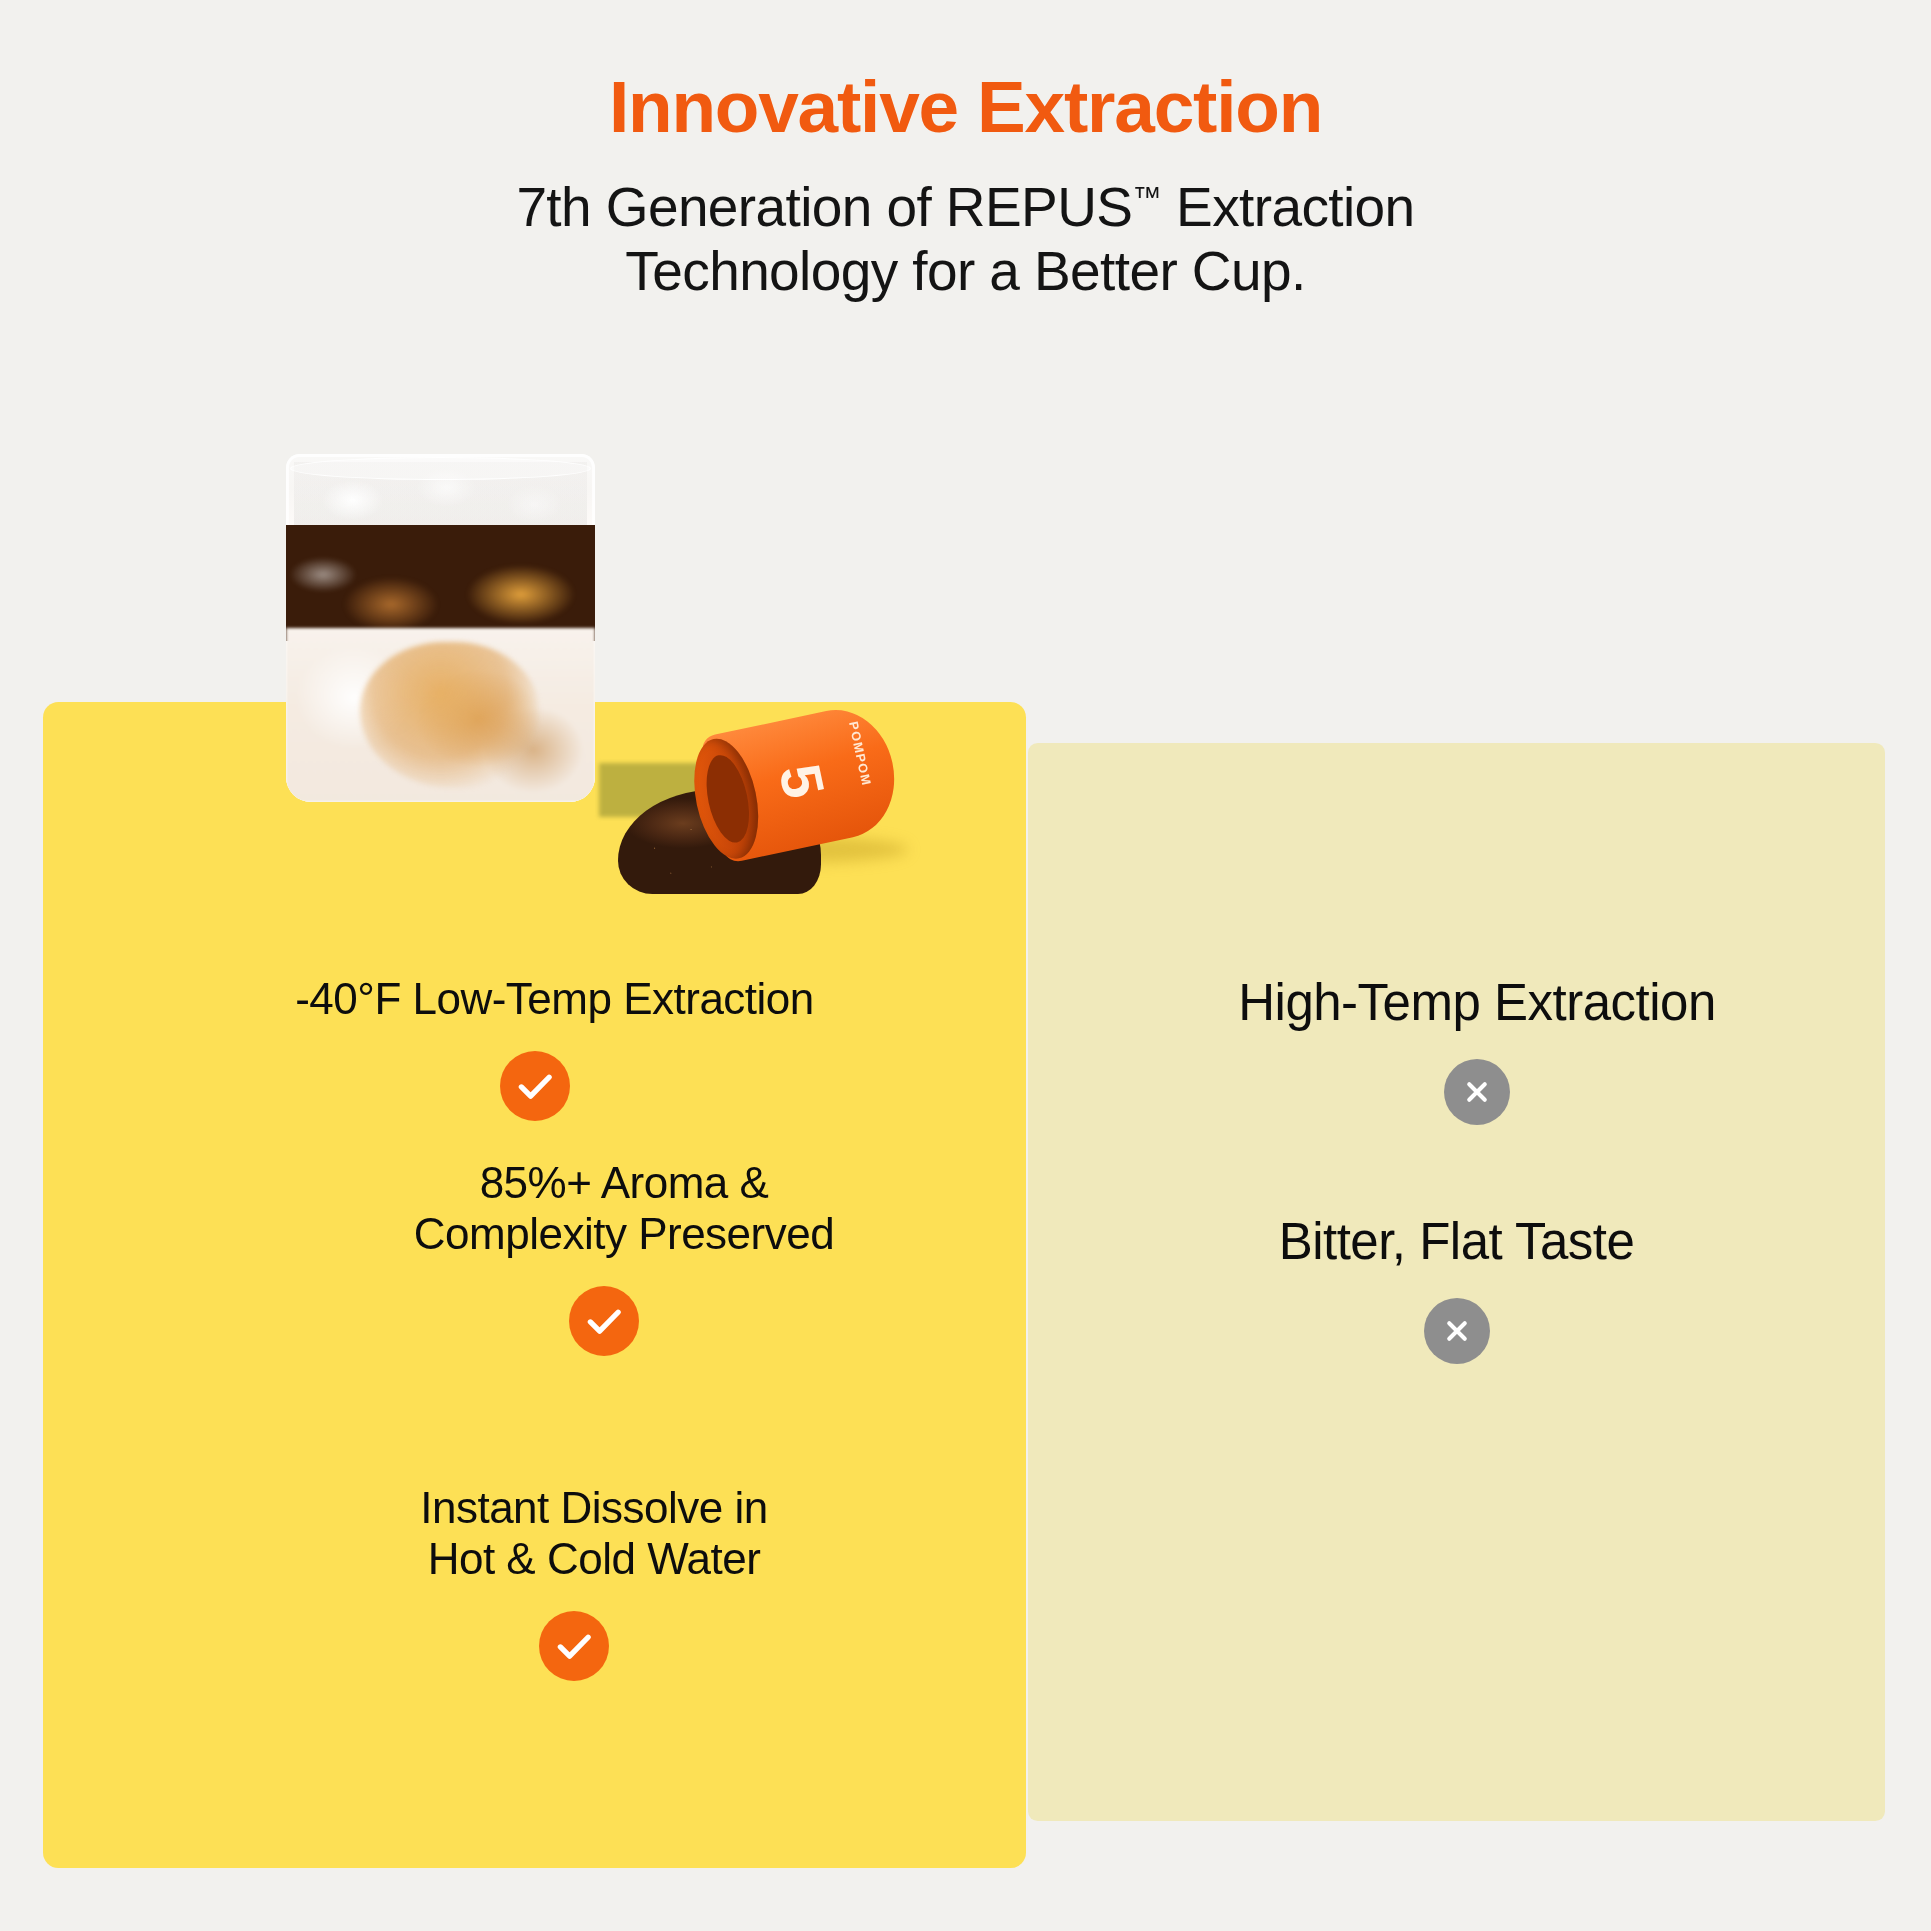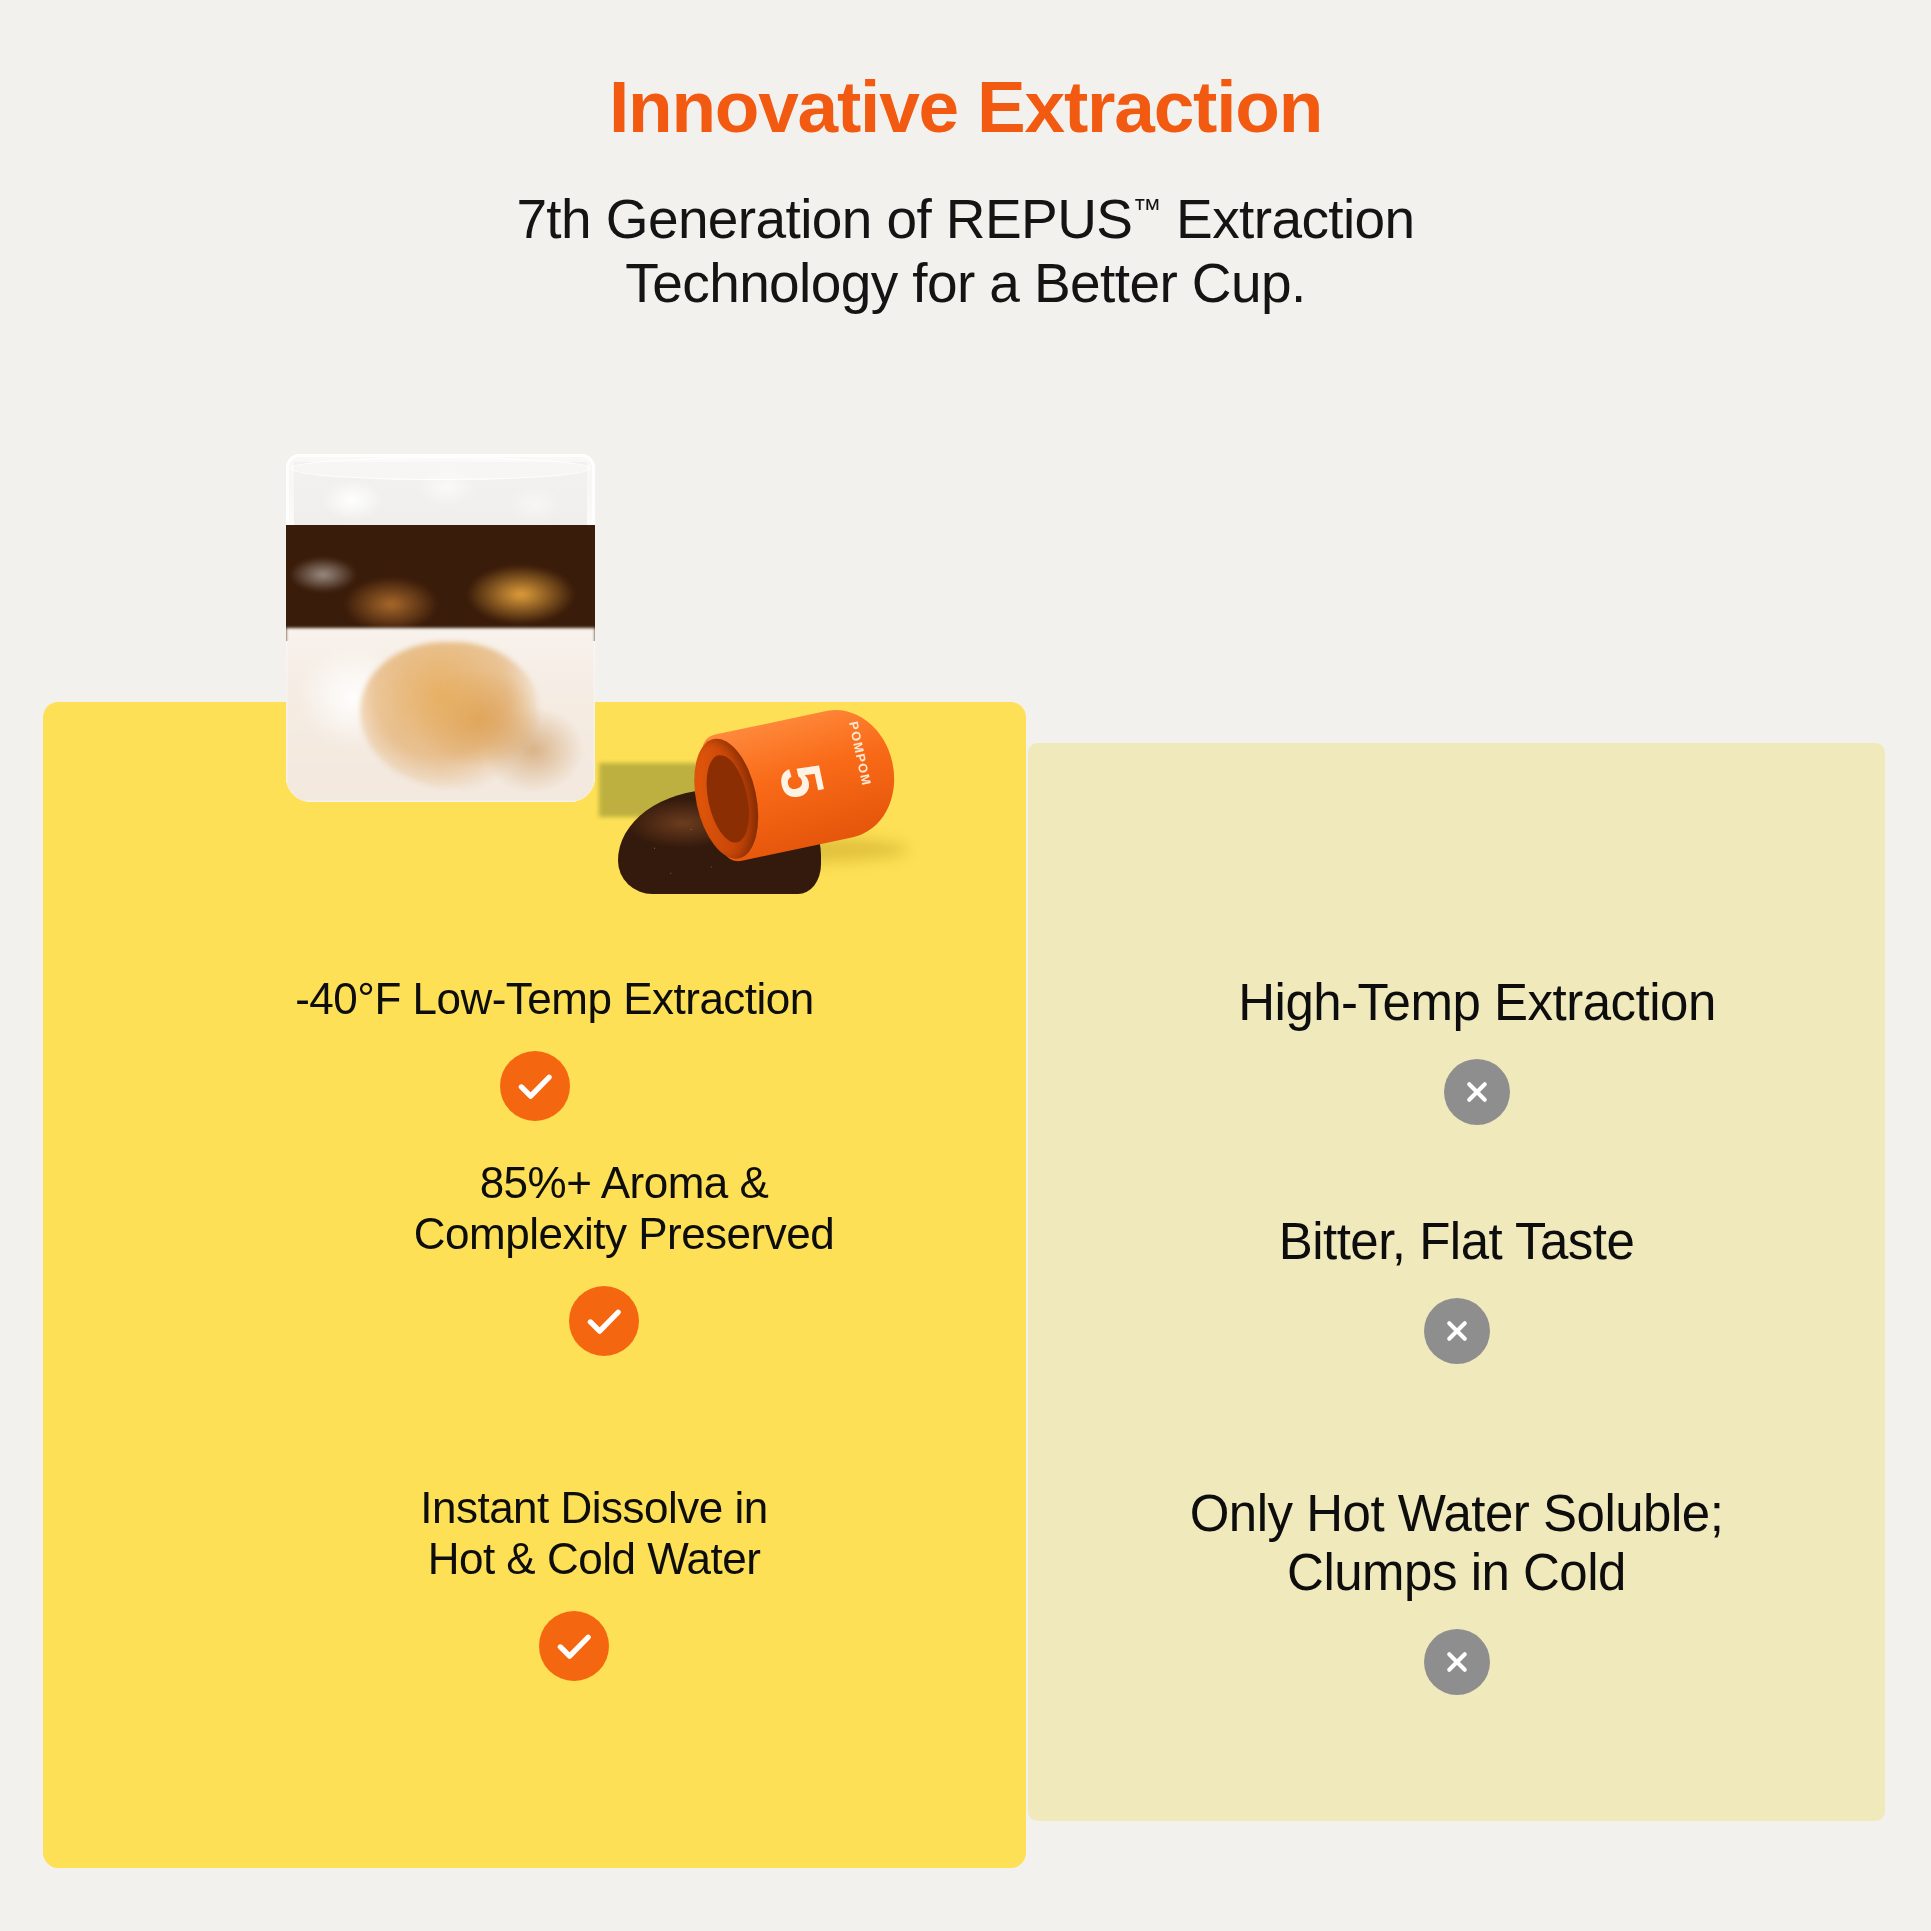--- a/index.html
+++ b/index.html
@@ -33,21 +33,21 @@
   .title {
     margin: 0;
     padding-top: 70px;
     font-size: 73px;
     font-weight: 700;
     letter-spacing: -1.2px;
     color: #F15A10;
     line-height: 1.0;
   }
   .subtitle {
-    margin: 12px;
+    margin: 0;
     padding-top: 33px;
     font-size: 55px;
     font-weight: 400;
     color: #141414;
     line-height: 1.16;
     letter-spacing: -0.6px;
   }
   .subtitle .tm {
     font-size: 29px;
     vertical-align: 19.3px;
@@ -402,26 +402,15 @@
     <div class="feature-text">Bitter, Flat Taste</div>
     <div class="badge-wrap">
       <span class="badge badge-no">
         <svg width="66" height="66" viewBox="0 0 68 68" aria-hidden="true">
           <path d="M26 26 L42 42 M42 26 L26 42" fill="none" stroke="#FFFFFF" stroke-width="4.2" stroke-linecap="round"></path>
         </svg>
       </span>
     </div>
   </div>
 
-  <div class="feature right-col rf3">
-    <div class="feature-text">Only Hot Water Soluble;
-Clumps in Cold</div>
-    <div class="badge-wrap">
-      <span class="badge badge-no">
-        <svg width="66" height="66" viewBox="0 0 68 68" aria-hidden="true">
-          <path d="M26 26 L42 42 M42 26 L26 42" fill="none" stroke="#FFFFFF" stroke-width="4.2" stroke-linecap="round"></path>
-        </svg>
-      </span>
-    </div>
-  </div>
 
 </div>
 
 
 </body></html>

